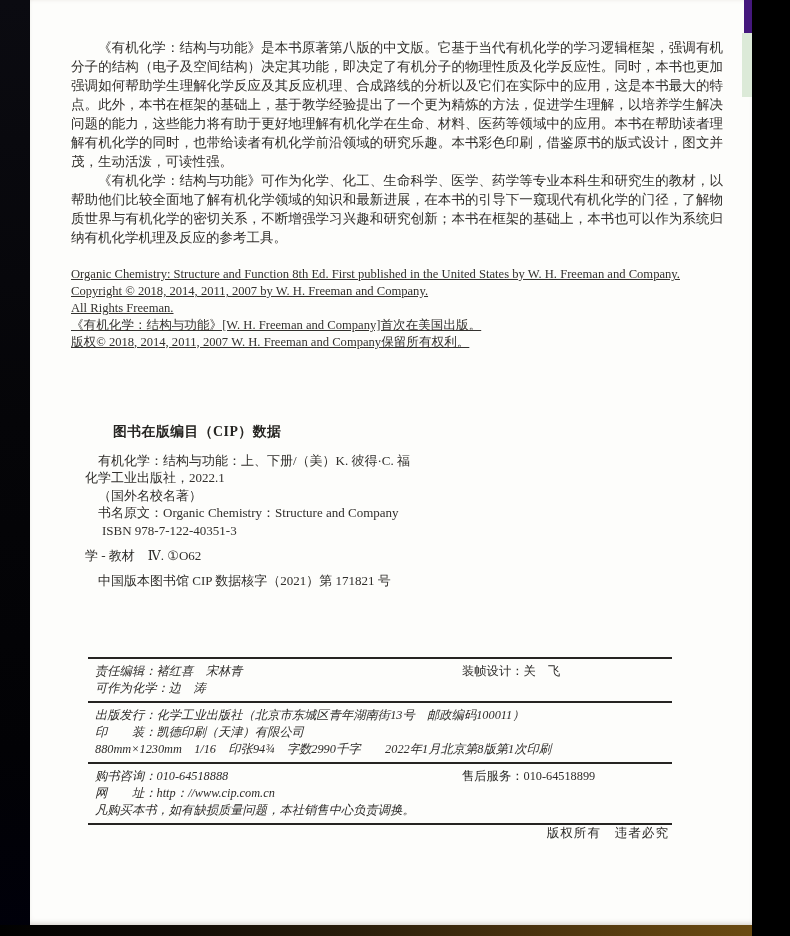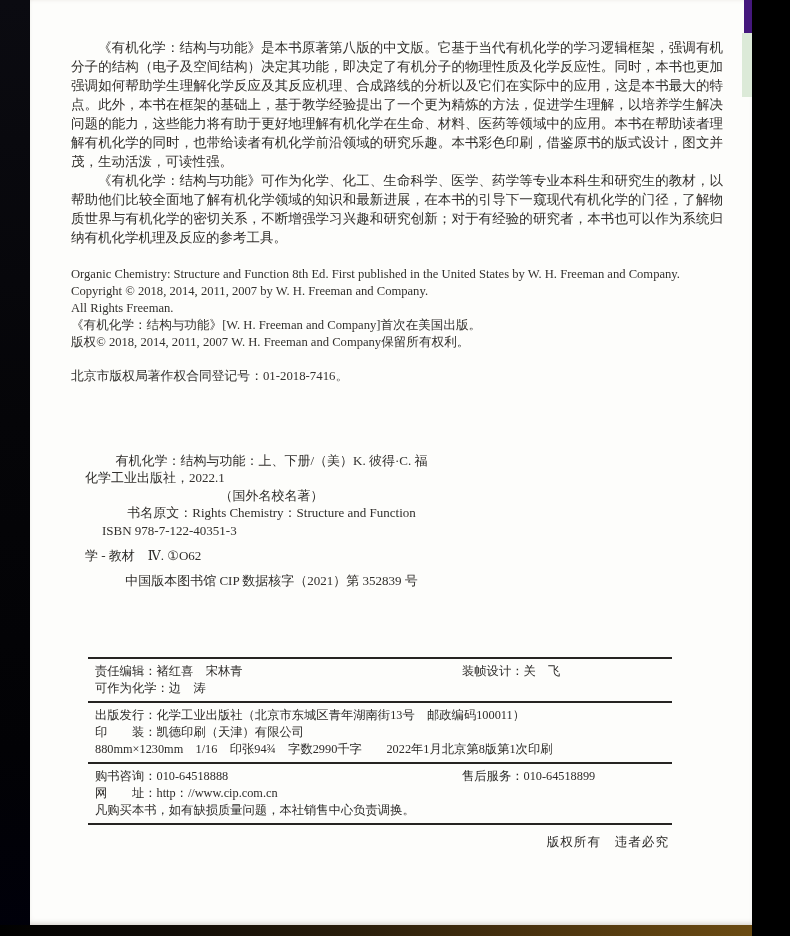--- a/index.html
+++ b/index.html
@@ -41,96 +41,96 @@
   .intro{
     position:absolute;left:41px;top:38px;width:652px;
     font-size:13.5px;line-height:19px;text-align:justify;
     color:#302e2b;
   }
   .intro p{margin:0;text-indent:2em;}
 
   
   .copyright{
     position:absolute;left:41px;top:266px;width:660px;
-    font-size:12.6px;line-height:16.9px;color:#33312e;
+    font-size:12.6px;line-height:16.9px;color:#33312e;text-decoration:underline;
   }
   .copyright div{white-space:nowrap;}
 
   .registration{
     position:absolute;left:41px;top:368px;
     font-size:12.8px;color:#33312e;white-space:nowrap;
   }
 
   
   .cip-header{
     position:absolute;left:83px;top:423px;
     font-size:13.8px;font-weight:bold;color:#262522;letter-spacing:.5px;
   }
   .cip-body{
     position:absolute;left:55px;top:452px;width:360px;
     font-size:13px;line-height:17.4px;color:#302e2b;
   }
-  .cip-body .i1{padding-left:13px;text-align:center;}
+  .cip-body .i1{padding-left:13px;}
   .cip-body .i2{padding-left:17px;}
   .cip-body .gap{height:8px;}
 
   
   .colophon{
     position:absolute;left:58px;top:657px;width:584px;
     font-size:12.3px;color:#2d2b29;
   }
   .rule{border-top:2px solid #262422;height:0;}
   .sec{position:relative;padding:4px 0 4px 7px;}
-  .sec .line{line-height:16.8px;white-space:nowrap;}
+  .sec .line{line-height:16.8px;white-space:nowrap;font-style:italic;}
   .sec .rcol{position:absolute;left:374px;top:4px;line-height:16.8px;white-space:nowrap;}
   .sec.pub .line{line-height:17.3px;}
   .notice{
-    margin-top:9px;text-align:right;padding-right:3px;
+    text-align:right;padding-right:3px;
     font-size:12.6px;letter-spacing:1px;color:#2d2b29;
   }
 </style>
 </head>
 <body>
 
 <div class="stage">
   <div class="bg-left"></div>
   <div class="bg-right"></div>
   <div class="bg-bottom"></div>
   <div class="speck s1"></div>
   <div class="speck s2"></div>
   <div class="speck s3"></div>
 
   <div class="sheet">
 
     <div class="intro">
       <p>《有机化学：结构与功能》是本书原著第八版的中文版。它基于当代有机化学的学习逻辑框架，强调有机分子的结构（电子及空间结构）决定其功能，即决定了有机分子的物理性质及化学反应性。同时，本书也更加强调如何帮助学生理解化学反应及其反应机理、合成路线的分析以及它们在实际中的应用，这是本书最大的特点。此外，本书在框架的基础上，基于教学经验提出了一个更为精炼的方法，促进学生理解，以培养学生解决问题的能力，这些能力将有助于更好地理解有机化学在生命、材料、医药等领域中的应用。本书在帮助读者理解有机化学的同时，也带给读者有机化学前沿领域的研究乐趣。本书彩色印刷，借鉴原书的版式设计，图文并茂，生动活泼，可读性强。</p>
-      <p>《有机化学：结构与功能》可作为化学、化工、生命科学、医学、药学等专业本科生和研究生的教材，以帮助他们比较全面地了解有机化学领域的知识和最新进展，在本书的引导下一窥现代有机化学的门径，了解物质世界与有机化学的密切关系，不断增强学习兴趣和研究创新；对于有经验的研究者，本书也可以作为系统归纳有机化学机理及反应的参考工具。</p>
+      <p>《有机化学：结构与功能》可作为化学、化工、生命科学、医学、药学等专业本科生和研究生的教材，以帮助他们比较全面地了解有机化学领域的知识和最新进展，在本书的引导下一窥现代有机化学的门径，了解物质世界与有机化学的密切关系，不断增强学习兴趣和研究创新；本书在框架的基础上，本书也可以作为系统归纳有机化学机理及反应的参考工具。</p>
     </div>
 
     <div class="copyright">
       <div>Organic Chemistry: Structure and Function 8th Ed. First published in the United States by W. H. Freeman and Company.</div>
       <div>Copyright © 2018, 2014, 2011, 2007 by W. H. Freeman and Company.</div>
       <div>All Rights Freeman.</div>
       <div>《有机化学：结构与功能》[W. H. Freeman and Company]首次在美国出版。</div>
       <div>版权© 2018, 2014, 2011, 2007 W. H. Freeman and Company保留所有权利。</div>
     </div>
 
-    <div class="registration">北京市版权局著作权合同登记号：01-2018-7416。</div>
 
+    <div class="cip-header">图书在版编目（CIP）数据</div>
 
     <div class="cip-body">
       <div class="i1">有机化学：结构与功能：上、下册/（美）K. 彼得·C. 福</div>
       <div>化学工业出版社，2022.1</div>
       <div class="i1">（国外名校名著）</div>
-      <div class="i1">书名原文：Rights Chemistry：Structure and Function</div>
+      <div class="i1">书名原文：Organic Chemistry：Structure and Company</div>
       <div class="i2">ISBN 978-7-122-40351-3</div>
       <div class="gap"></div>
       <div>学 - 教材　Ⅳ. ①O62</div>
       <div class="gap"></div>
-      <div class="i1">中国版本图书馆 CIP 数据核字（2021）第 352839 号</div>
+      <div class="i1">中国版本图书馆 CIP 数据核字（2021）第 171821 号</div>
     </div>
 
     <div class="colophon">
       <div class="rule"></div>
       <div class="sec">
         <div class="line">责任编辑：褚红喜　宋林青</div>
         <div class="line">可作为化学：边　涛</div>
         <div class="rcol">装帧设计：关　飞</div>
       </div>
       <div class="rule"></div>

